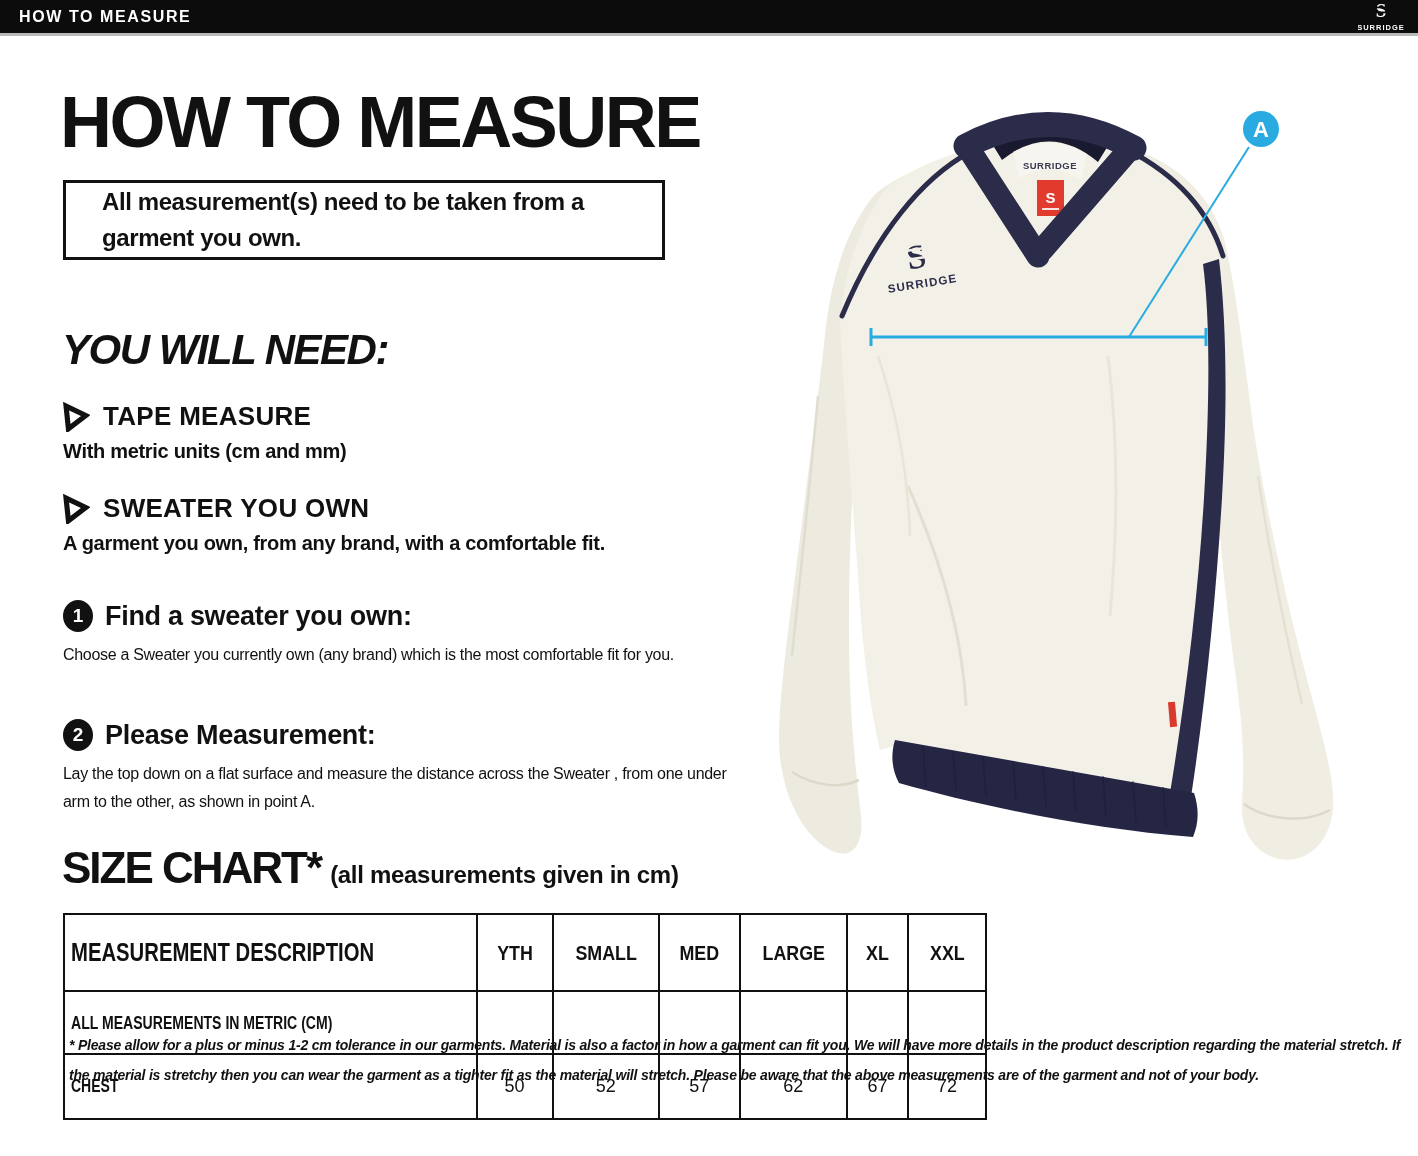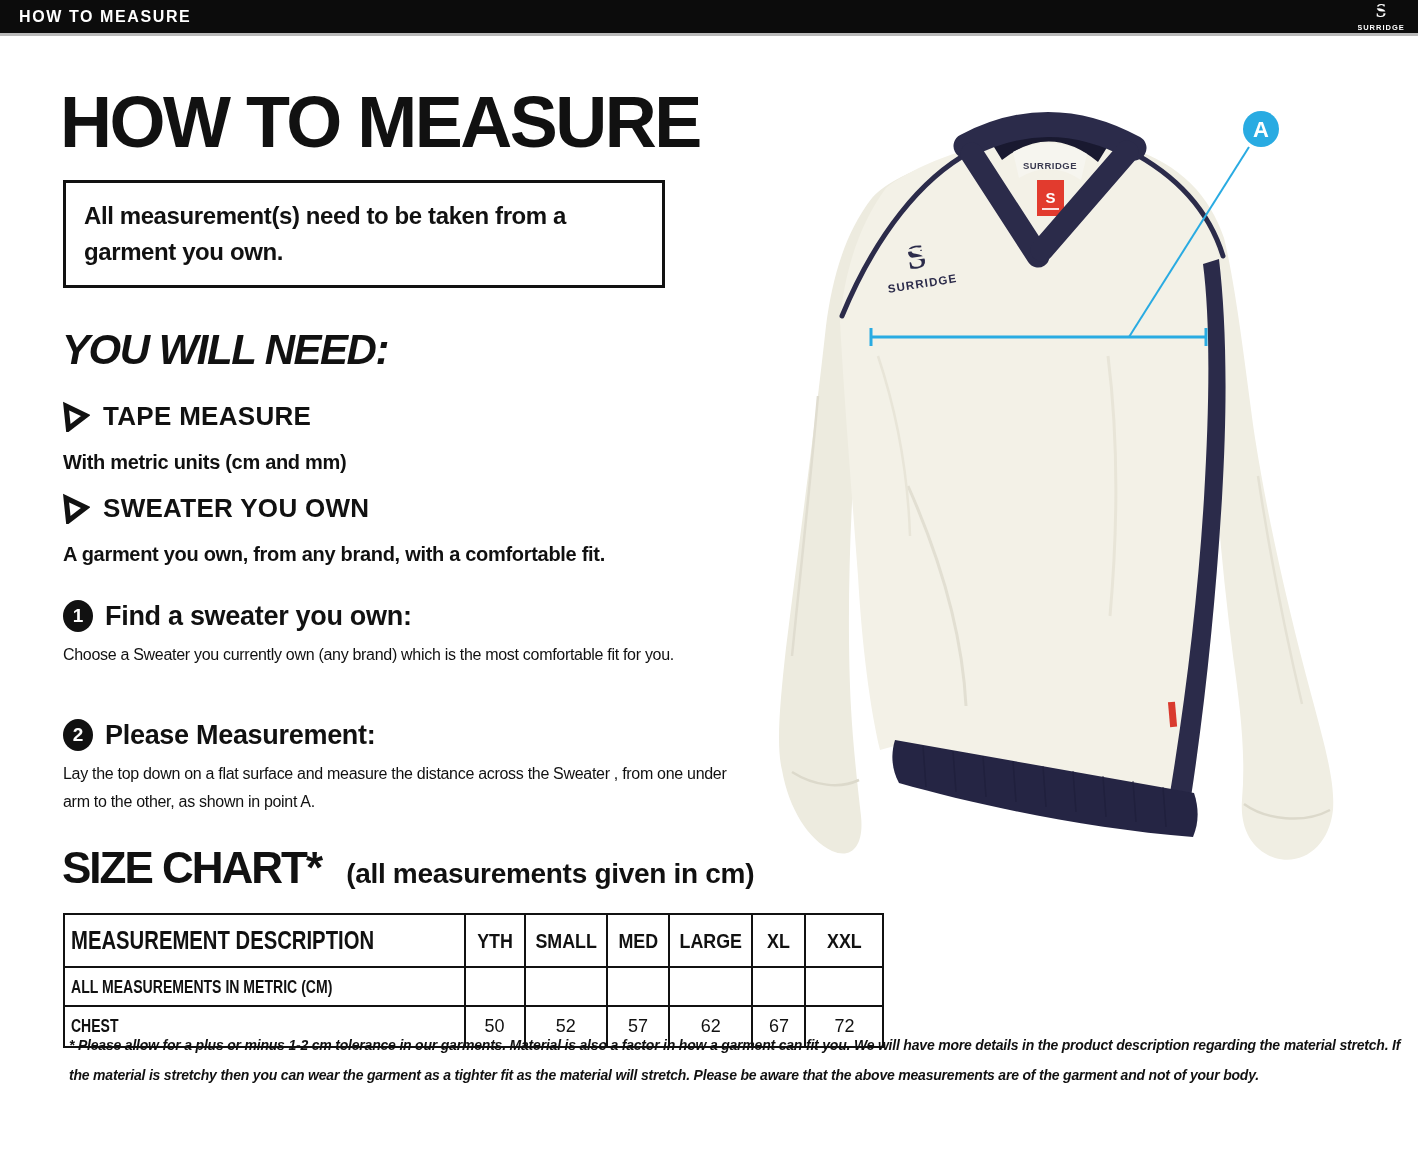--- a/index.html
+++ b/index.html
@@ -16,52 +16,52 @@
     border-bottom:3px solid #b9b9b9;
   }
   .topbar .t{color:#fff;font-size:16px;font-weight:bold;letter-spacing:1.6px;}
   
   .main-title{
     position:absolute;left:60px;top:86px;margin:0;
     font-size:72px;font-weight:bold;letter-spacing:-2.5px;line-height:1;white-space:nowrap;
   }
   
   .notice{
-    position:absolute;left:63px;top:180px;width:602px;height:108px;
+    position:absolute;left:63px;top:180px;width:602px;height:80px;
     border:3px solid #111;box-sizing:border-box;
-    display:flex;align-items:center;padding:0 18px;
+    display:flex;align-items:center;padding:0 36px;
     font-size:24px;font-weight:bold;line-height:36px;letter-spacing:-0.4px;
   }
   .ywn{
     position:absolute;left:62px;top:326px;margin:0;
     font-size:42px;font-weight:bold;letter-spacing:-1.5px;white-space:nowrap;font-style:italic;
   }
   .need{position:absolute;left:63px;}
   .need .trow{display:flex;align-items:flex-end;gap:13px;}
   .need .ttl{font-size:26px;font-weight:bold;letter-spacing:0.3px;white-space:nowrap;}
-  .need .desc{font-size:20px;font-weight:bold;margin-top:19px;letter-spacing:-0.3px;white-space:nowrap;}
+  .need .desc{font-size:20px;font-weight:bold;margin-top:8px;letter-spacing:-0.3px;white-space:nowrap;}
   #need1{top:401px;}
   #need2{top:493px;}
   .step{position:absolute;left:63px;}
   .step .trow{display:flex;align-items:center;gap:12px;}
   .badge{
     width:30px;height:32px;border-radius:50%;background:#111;color:#fff;
     font-size:19px;font-weight:bold;display:flex;align-items:center;justify-content:center;flex:0 0 auto;
   }
   .step .ttl{font-size:27px;font-weight:bold;letter-spacing:-0.3px;white-space:nowrap;}
   .step .desc{font-size:16px;font-weight:normal;line-height:28px;margin-top:9px;width:685px;letter-spacing:-0.3px;}
   #step1{top:600px;}
   #step2{top:719px;}
   .sc-head{position:absolute;left:62px;top:843px;display:flex;align-items:baseline;}
   .sc-head .big{font-size:44px;font-weight:bold;letter-spacing:-2px;white-space:nowrap;text-align:right;}
-  .sc-head .sub{font-size:28px;font-weight:bold;margin-left:25px;letter-spacing:-0.3px;white-space:nowrap;}
+  .sc-head .sub{font-size:24px;font-weight:bold;margin-left:9px;letter-spacing:-0.3px;white-space:nowrap;}
   
   table.size{position:absolute;left:63px;top:913px;border-collapse:collapse;table-layout:fixed;}
   table.size th,table.size td{
-    border:2px solid #111;padding:4px;margin:0;text-align:center;vertical-align:middle;overflow:hidden;
+    border:2px solid #111;padding:16px;margin:0;text-align:center;vertical-align:middle;overflow:hidden;
   }
   table.size .c0{text-align:left;padding-left:6px;}
   table.size tr.head th{height:43px;}
   table.size tr.r1 td{height:29px;}
   table.size tr.r2 td{height:31px;border-radius:11px;}
   .cond{display:inline-block;transform:scaleX(0.78);transform-origin:0 50%;font-size:26px;font-weight:bold;white-space:nowrap;}
   .szlab{display:inline-block;transform:scaleX(0.85);transform-origin:50% 50%;font-size:21px;font-weight:bold;white-space:nowrap;}
   .cond2{display:inline-block;transform:scaleX(0.76);transform-origin:0 50%;font-size:18.5px;font-weight:bold;white-space:nowrap;}
   .cond3{display:inline-block;transform:scaleX(0.8);transform-origin:0 50%;font-size:17.5px;font-weight:bold;white-space:nowrap;}
   .val{font-size:18px;font-weight:normal;}

